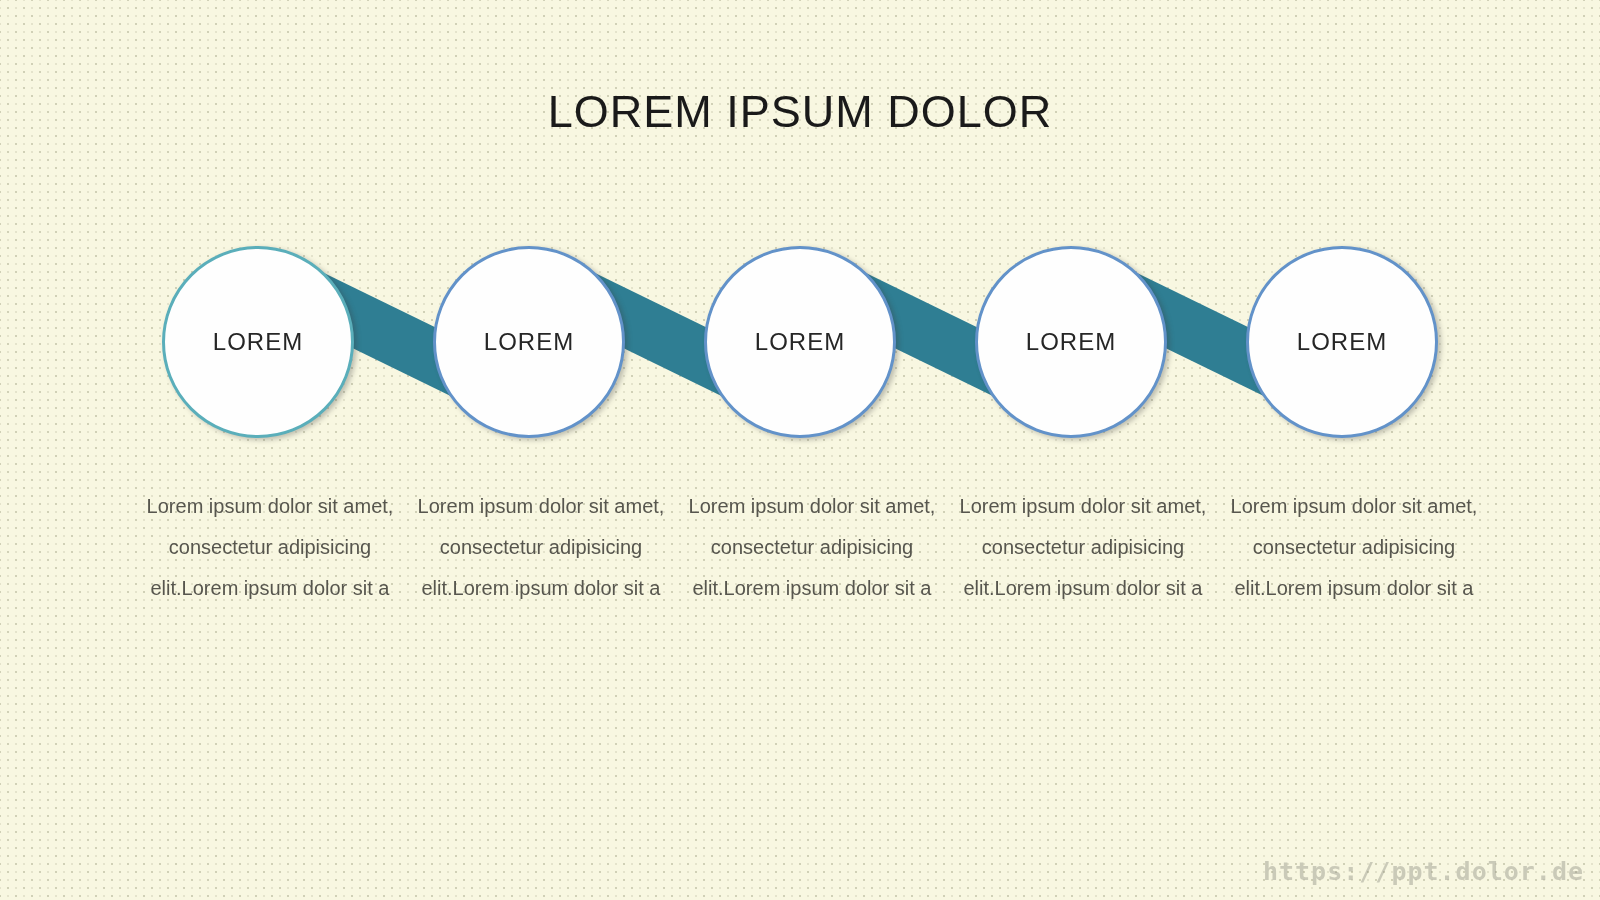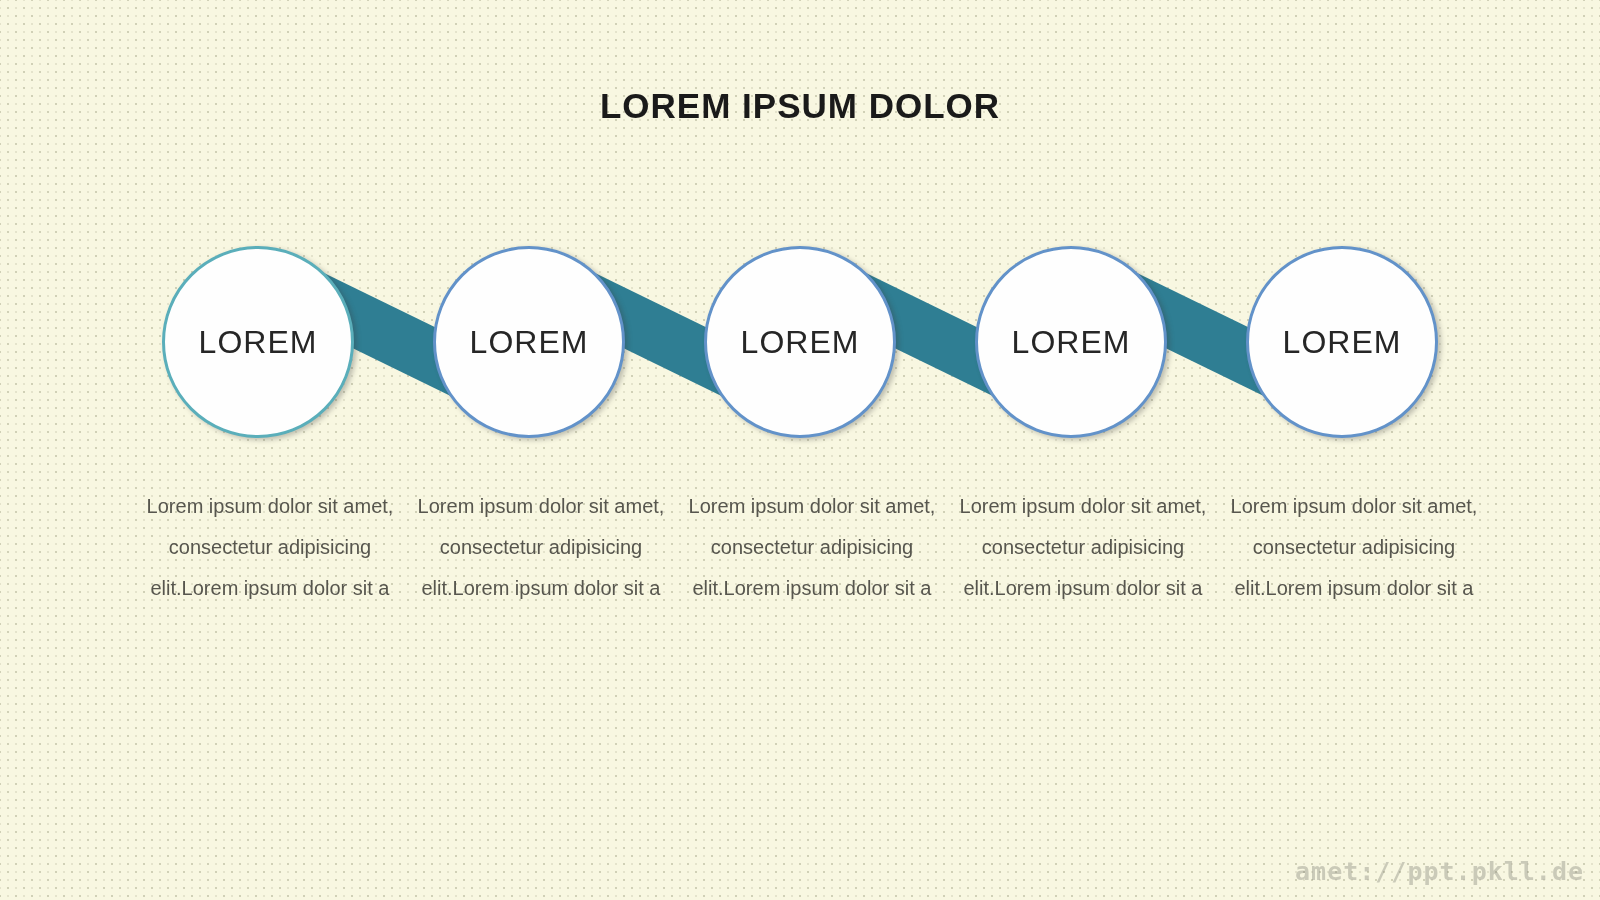--- a/index.html
+++ b/index.html
@@ -21,22 +21,22 @@
     background-size: 16px 16px, 16px 16px, 16px 16px, 16px 16px;
     background-position: 0 0, 8px 8px, 8px 0, 0 8px;
   }
   .title {
     position: absolute;
     top: 86px;
     left: 0;
     width: 100%;
     margin: 0;
     text-align: center;
-    font-size: 35px;
-    font-weight: 700;
+    font-size: 45px;
+    font-weight: 400;
     letter-spacing: 1px;
     color: var(--title-text, #1A1A1A);
   }
   .connector {
     position: absolute;
     top: 310px;
     width: 285px;
     height: 55px;
     background: var(--connector, #2F7E93);
     transform: rotate(26deg);
@@ -60,21 +60,21 @@
     align-items: center;
     justify-content: center;
     z-index: 2;
   }
   .circle.pos1 { left: 162px;  border-color: var(--circle-stroke-first, #5AAEBA); }
   .circle.pos2 { left: 433px; }
   .circle.pos3 { left: 704px; }
   .circle.pos4 { left: 975px; }
   .circle.pos5 { left: 1246px; }
   .circle .label {
-    font-size: 32px;
+    font-size: 24px;
     font-weight: 300;
     letter-spacing: 1px;
     color: var(--label-text, #262626);
   }
   .desc {
     position: absolute;
     top: 486px;
     width: 256px;
     text-align: center;
     font-size: 20px;
@@ -128,15 +128,15 @@
   <div class="circle pos5">
     <span class="label">LOREM</span>
   </div>
 
   <div class="desc pos1">Lorem ipsum dolor sit amet, consectetur adipisicing elit.Lorem ipsum dolor sit a</div>
   <div class="desc pos2">Lorem ipsum dolor sit amet, consectetur adipisicing elit.Lorem ipsum dolor sit a</div>
   <div class="desc pos3">Lorem ipsum dolor sit amet, consectetur adipisicing elit.Lorem ipsum dolor sit a</div>
   <div class="desc pos4">Lorem ipsum dolor sit amet, consectetur adipisicing elit.Lorem ipsum dolor sit a</div>
   <div class="desc pos5">Lorem ipsum dolor sit amet, consectetur adipisicing elit.Lorem ipsum dolor sit a</div>
 
-  <div class="watermark">amet://ppt.pkll.de</div>
+  <div class="watermark">https://ppt.dolor.de</div>
 
 </div>
 
 </body></html>

